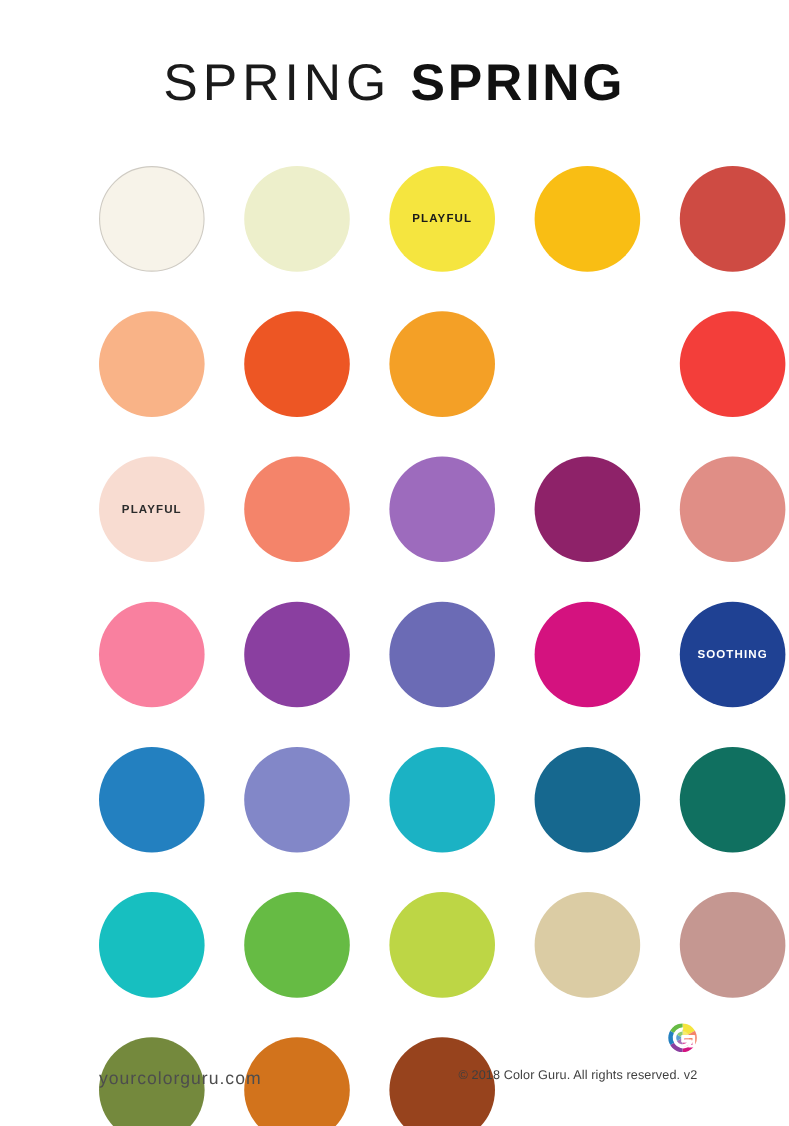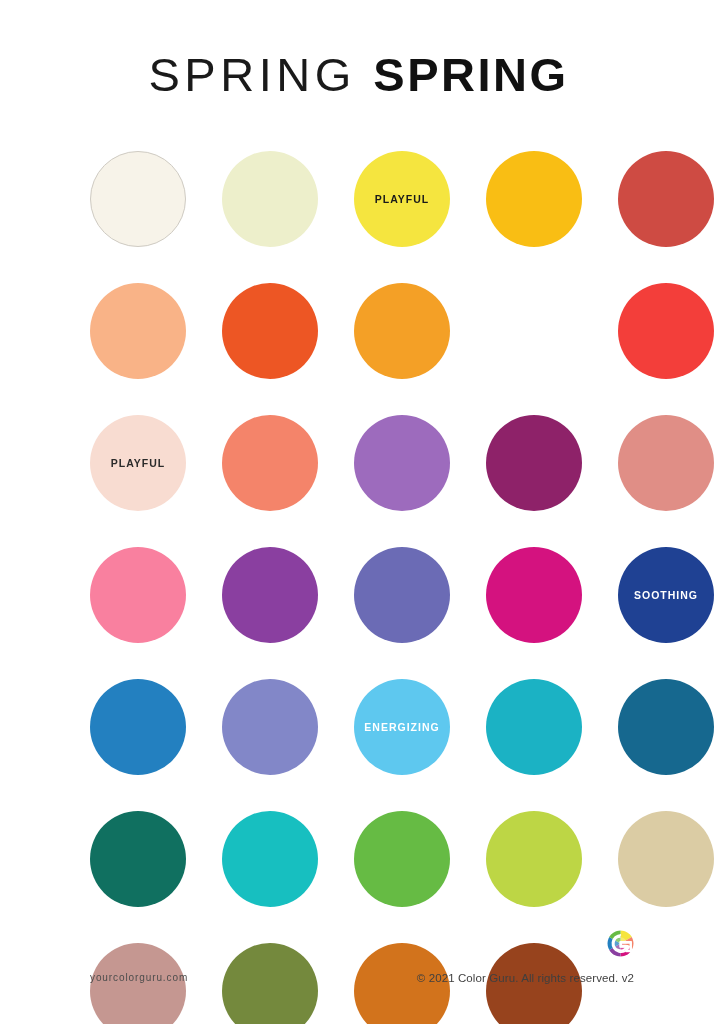--- a/index.html
+++ b/index.html
@@ -122,21 +122,21 @@
     color: #231f20;
     position: relative;
     top: -9px;
     left: 1px;
   }
   #footer-left {
     position: absolute;
     left: 90px;
     top: 47px;
     font-family: "Liberation Sans", sans-serif;
-    font-size: 10px;
+    font-size: 16px;
     letter-spacing: 0.9px;
     color: #4d4d4d;
     white-space: nowrap;
   }
   #footer-right {
     position: absolute;
     right: 83px;
     top: 47px;
     font-family: "Liberation Sans", sans-serif;
     font-size: 11.5px;
@@ -176,23 +176,20 @@
       <div class="swatch" style="background: rgb(224, 142, 134);"></div>
       <div class="swatch" style="background: rgb(249, 128, 159);"></div>
       <div class="swatch" style="background: rgb(138, 63, 160);"></div>
       <div class="swatch" style="background: rgb(107, 107, 181);"></div>
       <div class="swatch" style="background: rgb(212, 18, 127);"></div>
       <div class="swatch" style="background: rgb(31, 65, 147);">
         <span class="swatch-label" style="color: rgb(255, 255, 255);">SOOTHING</span>
       </div>
       <div class="swatch" style="background: rgb(35, 128, 192);"></div>
       <div class="swatch" style="background: rgb(130, 135, 200);"></div>
-      <div class="swatch" style="background: rgb(94, 200, 239);">
-        <span class="swatch-label" style="color: rgb(255, 255, 255);">ENERGIZING</span>
-      </div>
       <div class="swatch" style="background: rgb(27, 178, 196);"></div>
       <div class="swatch" style="background: rgb(22, 104, 143);"></div>
       <div class="swatch" style="background: rgb(16, 112, 96);"></div>
       <div class="swatch" style="background: rgb(23, 191, 192);"></div>
       <div class="swatch" style="background: rgb(102, 187, 68);"></div>
       <div class="swatch" style="background: rgb(189, 214, 69);"></div>
       <div class="swatch" style="background: rgb(219, 204, 164);"></div>
       <div class="swatch" style="background: rgb(197, 151, 145);"></div>
       <div class="swatch" style="background: rgb(116, 137, 61);"></div>
       <div class="swatch" style="background: rgb(210, 115, 28);"></div>
@@ -219,16 +216,16 @@
           <path d="M50 50 L93.3 75 A50 50 0 0 1 50 100 Z" fill="#D4127F"></path>
           <path d="M50 50 L50 100 A50 50 0 0 1 6.7 75 Z" fill="#8A3FA0"></path>
           <path d="M50 50 L6.7 75 A50 50 0 0 1 6.7 25 Z" fill="#2380C0"></path>
           <path d="M50 50 L6.7 25 A50 50 0 0 1 50 0 Z" fill="#66BB44"></path>
           <circle cx="50" cy="50" r="23" fill="#ffffff" opacity="0.25"></circle>
         </g>
       </svg>
     </div>
 
     <div id="footer-left">yourcolorguru.com</div>
-    <div id="footer-right">© 2021 Color Guru. All rights reserved. v2</div>
+    <div id="footer-right">© 2018 Color Guru. All rights reserved. v2</div>
   </div>
 
 </div>
 
 </body></html>

